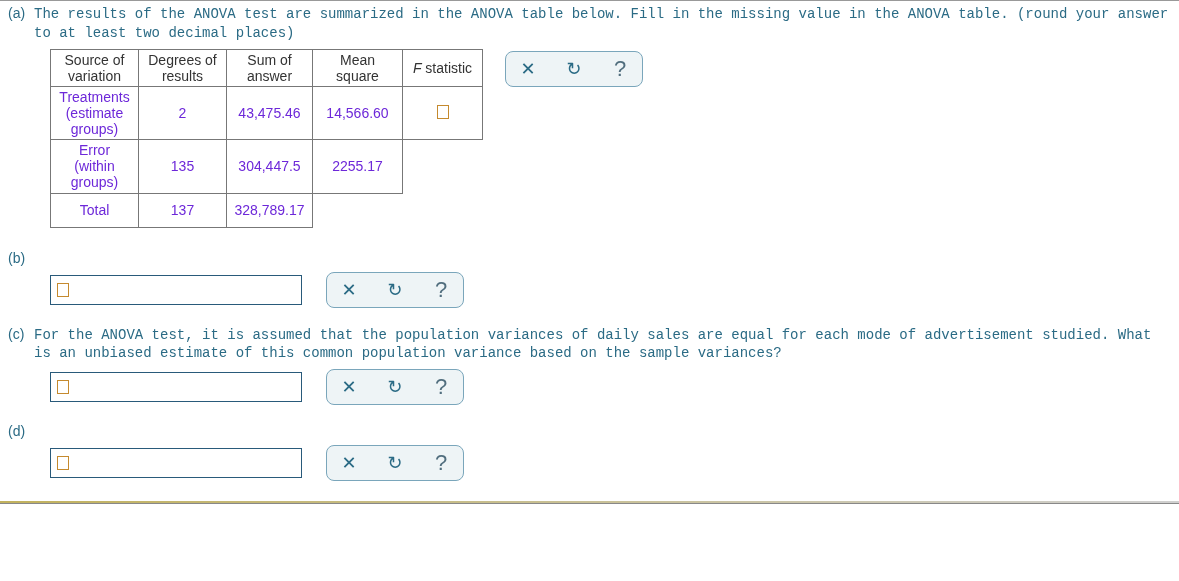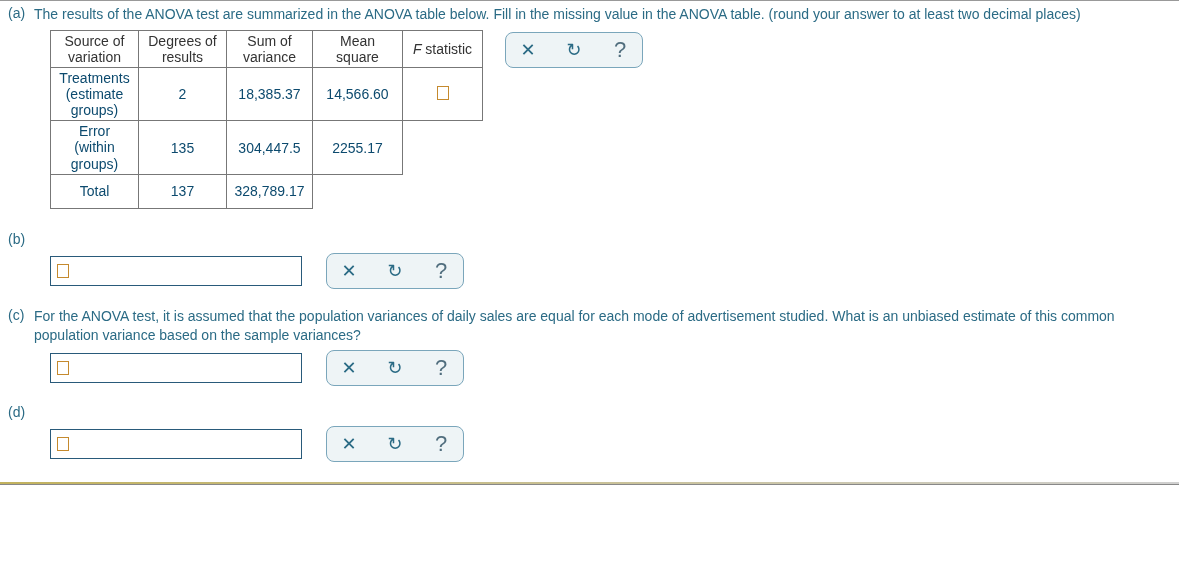--- a/index.html
+++ b/index.html
@@ -24,20 +24,21 @@
     align-items: flex-start;
     margin-bottom: 6px;
   }
   .part-letter {
     flex: 0 0 26px;
     color: #2b6b85;
   }
   .part-text {
     color: #2b6b85;
     line-height: 1.35;
+    font-family: Liberation Mono, monospace;
   }
   .part-text .ital { font-style: italic; }
   .row {
     display: flex;
     align-items: center;
     gap: 24px;
     margin-left: 42px;
   }
   .input-box {
     width: 252px;
@@ -78,21 +79,21 @@
   table.anova {
     border-collapse: collapse;
     margin-left: 42px;
     margin-bottom: 4px;
   }
   table.anova td, table.anova th {
     border: 1px solid #777;
     text-align: center;
     vertical-align: middle;
     font-weight: normal;
-    color: #0c4a6e;
+    color: #6d28d9;
     font-size: 14px;
     height: 26px;
     padding: 2px 6px;
   }
   table.anova th { color: #333; }
   .hdr { width: 88px; }
   .hdr2 { width: 88px; margin-top: 36px; }
   .hdr3 { width: 86px; }
   .hdr4 { width: 90px; }
   .hdr5 { width: 80px; margin-left: 45px; }
@@ -132,35 +133,35 @@
           <th class="hdr multirow">
             <div>Source of</div>
             <div>variation</div>
           </th>
           <th class="hdr2 multirow">
             <div>Degrees of</div>
             <div>results</div>
           </th>
           <th class="hdr3 multirow">
             <div>Sum of</div>
-            <div>variance</div>
+            <div>answer</div>
           </th>
           <th class="hdr4">Mean square</th>
           <th class="hdr5">
             <span class="fstat">F</span><span> statistic</span>
           </th>
         </tr>
         <tr>
           <td class="multirow">
             <div>Treatments</div>
             <div>(estimate</div>
             <div>groups)</div>
           </td>
           <td>2</td>
-          <td>18,385.37</td>
+          <td>43,475.46</td>
           <td>14,566.60</td>
           <td><span class="placeholder-sq"></span></td>
         </tr>
         <tr>
           <td class="multirow">
             <div>Error</div>
             <div>(within</div>
             <div>groups)</div>
           </td>
           <td>135</td>

